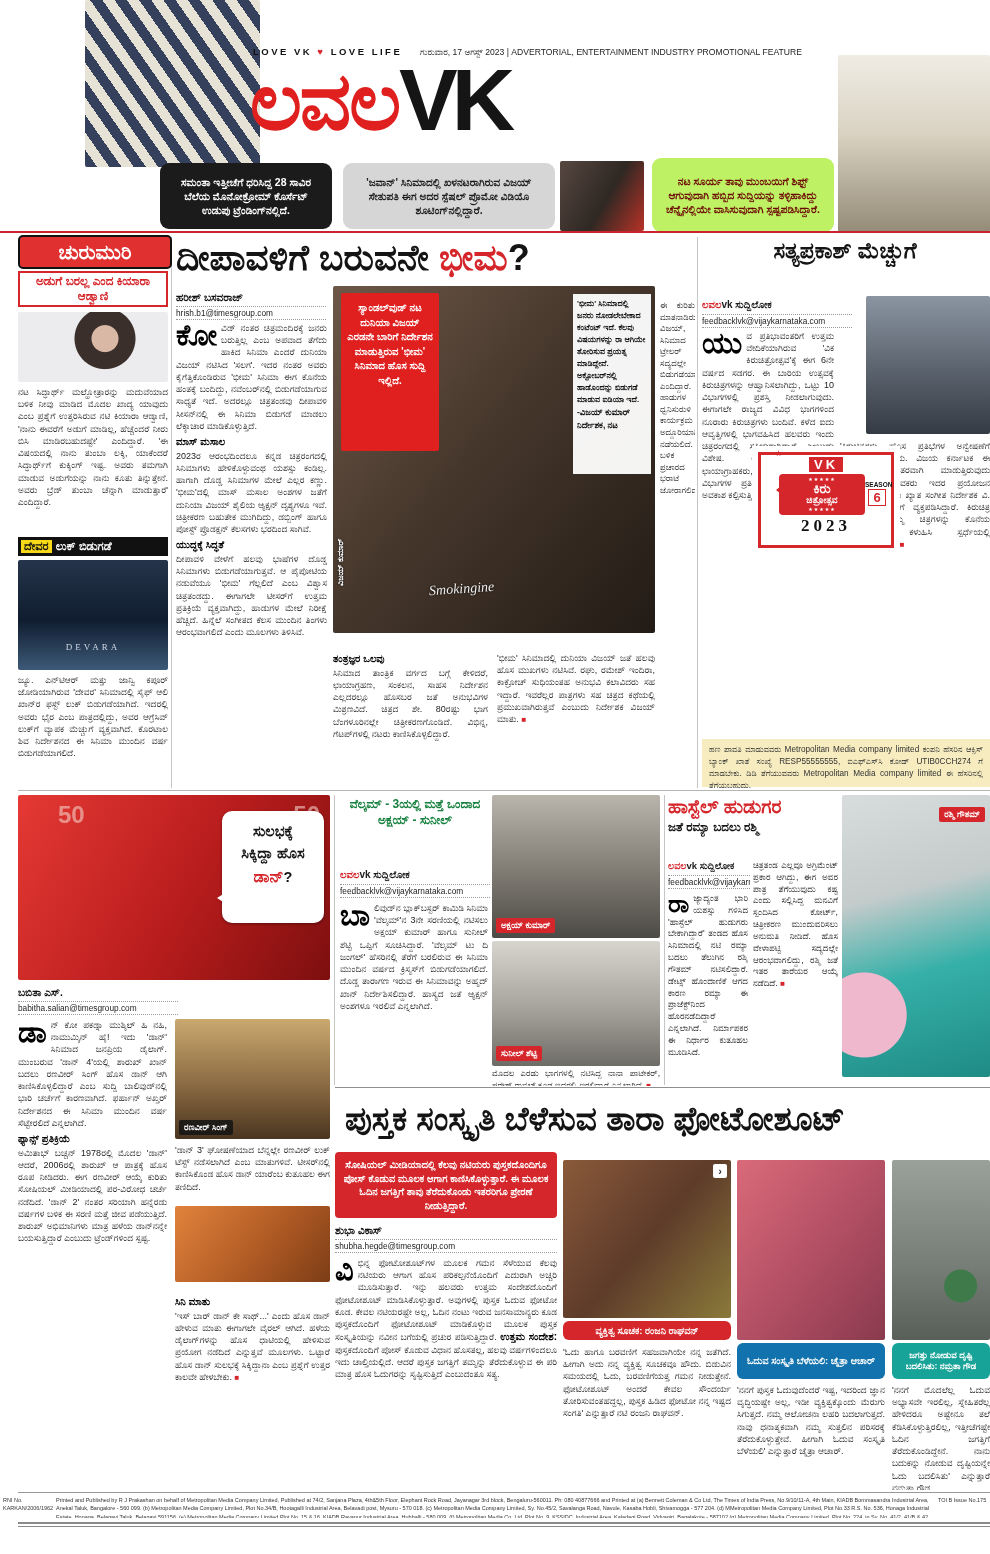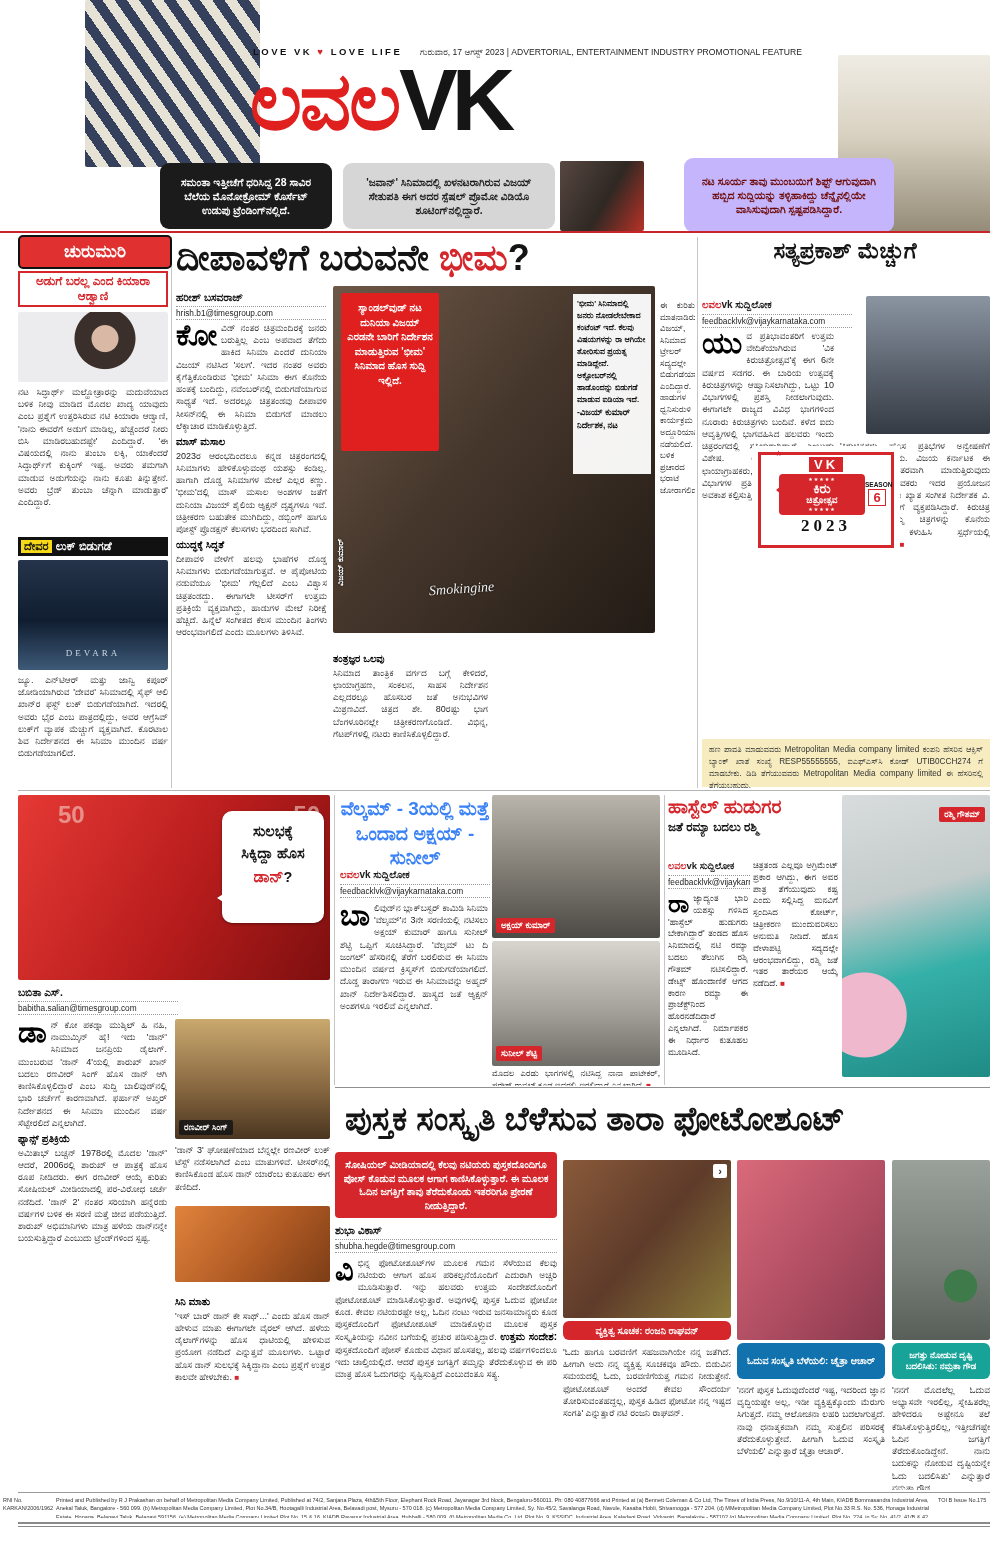--- a/index.html
+++ b/index.html
@@ -21,21 +21,21 @@
           display:flex;align-items:center;justify-content:center;padding:2px 3px;box-sizing:border-box;border-radius:6px}
   
   .tagline{font-size:9.5px;font-weight:bold;letter-spacing:2.5px;color:#111}
   .heart{color:#d5262b}
   .dateline{font-size:8.6px;color:#222}
   .logo-kn{font-size:80px;font-weight:900;color:#e0201f;line-height:1;letter-spacing:-2px}
   .logo-en{font-size:88px;font-weight:900;color:#151515;line-height:.95;letter-spacing:-6px}
   .blurb{position:absolute;border-radius:9px;font-weight:bold;display:flex;align-items:center;justify-content:center;
          text-align:center;padding:6px 9px;box-sizing:border-box;font-size:10.5px;line-height:1.35}
   
-  .chu-title{background:#e03030;border:2px solid #111;border-radius:5px;color:#fff;font-weight:900;font-size:17px;
+  .chu-title{background:#e03030;border:2px solid #111;border-radius:5px;color:#fff;font-weight:900;font-size:20px;
              display:flex;align-items:center;justify-content:center}
   .chu-h2{border:2px solid #d5262b;color:#d5262b;font-weight:800;font-size:12px;text-align:center;
           display:flex;align-items:center;justify-content:center;line-height:1.25;box-sizing:border-box}
   .devara-bar{background:#111;color:#fff;font-weight:800;font-size:11.5px;display:flex;align-items:center;gap:4px;padding:0 3px;box-sizing:border-box}
   .devara-hl{background:#f7d917;color:#111;padding:0 3px}
   
   .hl-main{font-weight:900;font-size:36px;line-height:1.05;color:#141414;white-space:nowrap}
   .hl-red{color:#d5262b}
   .hl-right{font-weight:900;font-size:22px;line-height:1.25;text-align:center;color:#141414}
   .hl-shoot{font-weight:900;font-size:33px;color:#141414;white-space:nowrap}
@@ -88,39 +88,39 @@
   <div class="ab dateline" style="left:420px;top:47px">ಗುರುವಾರ, 17 ಆಗಸ್ಟ್ 2023  |  ADVERTORIAL, ENTERTAINMENT INDUSTRY PROMOTIONAL FEATURE</div>
 
   <div class="ab" style="left:250px;top:58px;display:flex;align-items:flex-end">
     <span class="logo-kn">ಲವಲ</span>
     <span class="logo-en">VK</span>
   </div>
 
   <div class="blurb" style="left:160px;top:163px;width:172px;height:66px;background:#1b1b1b;color:#fff">ಸಮಂತಾ ಇತ್ತೀಚೆಗೆ ಧರಿಸಿದ್ದ 28 ಸಾವಿರ ಬೆಲೆಯ ಮೊನೋಕ್ರೋಮ್ ಕೊರ್ಸೆಟ್ ಉಡುಪು ಟ್ರೆಂಡಿಂಗ್‌ನಲ್ಲಿದೆ.</div>
   <div class="blurb" style="left:343px;top:163px;width:212px;height:66px;background:#d6d6d6;color:#1d1d1d">'ಜವಾನ್' ಸಿನಿಮಾದಲ್ಲಿ ಖಳನಟರಾಗಿರುವ ವಿಜಯ್ ಸೇತುಪತಿ ಈಗ ಅದರ ಸ್ಪೆಷಲ್ ಪ್ರೊಮೋ ವಿಡಿಯೊ ಶೂಟಿಂಗ್‌ನಲ್ಲಿದ್ದಾರೆ.</div>
   <div class="ph" style="left:560px;top:161px;width:84px;height:70px;background:linear-gradient(120deg,#574741 0%,#2f2823 55%,#b83227 100%)"></div>
-  <div class="blurb" style="left:684px;top:158px;width:210px;height:74px;background:#c4b5fd;color:#6d0a05">ನಟ ಸೂರ್ಯ ತಾವು ಮುಂಬಯಿಗೆ ಶಿಫ್ಟ್ ಆಗುವುದಾಗಿ ಹಬ್ಬಿದ ಸುದ್ದಿಯನ್ನು ತಳ್ಳಿಹಾಕಿದ್ದು ಚೆನ್ನೈನಲ್ಲಿಯೇ ವಾಸಿಸುವುದಾಗಿ ಸ್ಪಷ್ಟಪಡಿಸಿದ್ದಾರೆ.</div>
+  <div class="blurb" style="left:652px;top:158px;width:182px;height:74px;background:#bef264;color:#6d0a05">ನಟ ಸೂರ್ಯ ತಾವು ಮುಂಬಯಿಗೆ ಶಿಫ್ಟ್ ಆಗುವುದಾಗಿ ಹಬ್ಬಿದ ಸುದ್ದಿಯನ್ನು ತಳ್ಳಿಹಾಕಿದ್ದು ಚೆನ್ನೈನಲ್ಲಿಯೇ ವಾಸಿಸುವುದಾಗಿ ಸ್ಪಷ್ಟಪಡಿಸಿದ್ದಾರೆ.</div>
 
   <div class="ab" style="left:0;top:231px;width:990px;height:2px;background:#c9242b"></div>
 
   <div class="vline" style="left:171px;top:237px;height:551px"></div>
   <div class="vline" style="left:697px;top:237px;height:551px"></div>
   <div class="hline" style="left:18px;top:790px;width:972px"></div>
 
   <div class="ab chu-title" style="left:18px;top:235px;width:150px;height:30px">ಚುರುಮುರಿ</div>
   <div class="ab chu-h2" style="left:18px;top:271px;width:150px;height:36px">ಅಡುಗೆ ಬರಲ್ಲ ಎಂದ ಕಿಯಾರಾ ಆಡ್ವಾಣಿ</div>
   <div class="ph" style="left:18px;top:312px;width:150px;height:70px;background:radial-gradient(circle at 58% 38%,#d9b9a5 0 13px,#3a2f2b 14px 30px,#ececee 31px)"></div>
   <div class="tx" style="left:18px;top:386px;width:150px;height:147px">ನಟ ಸಿದ್ಧಾರ್ಥ್ ಮಲ್ಹೋತ್ರಾರನ್ನು ಮದುವೆಯಾದ ಬಳಿಕ ನೀವು ಮಾಡಿದ ಮೊದಲ ಖಾದ್ಯ ಯಾವುದು ಎಂಬ ಪ್ರಶ್ನೆಗೆ ಉತ್ತರಿಸಿರುವ ನಟಿ ಕಿಯಾರಾ ಆಡ್ವಾಣಿ, 'ನಾನು ಈವರೆಗೆ ಅಡುಗೆ ಮಾಡಿಲ್ಲ, ಹೆಚ್ಚೆಂದರೆ ನೀರು ಬಿಸಿ ಮಾಡಿರಬಹುದಷ್ಟೇ' ಎಂದಿದ್ದಾರೆ. 'ಈ ವಿಷಯದಲ್ಲಿ ನಾನು ತುಂಬಾ ಲಕ್ಕಿ, ಯಾಕೆಂದರೆ ಸಿದ್ಧಾರ್ಥ್‌ಗೆ ಕುಕ್ಕಿಂಗ್ ಇಷ್ಟ. ಅವರು ತಮಗಾಗಿ ಮಾಡುವ ಅಡುಗೆಯನ್ನು ನಾನು ಕೂತು ತಿನ್ನುತ್ತೇನೆ. ಅವರು ಬ್ರೆಡ್ ತುಂಬಾ ಚೆನ್ನಾಗಿ ಮಾಡುತ್ತಾರೆ' ಎಂದಿದ್ದಾರೆ.</div>
 
   <div class="ab devara-bar" style="left:18px;top:537px;width:150px;height:19px">
     <span class="devara-hl">ದೇವರ</span>
     <span>ಲುಕ್ ಬಿಡುಗಡೆ</span>
   </div>
   <div class="ph" style="left:18px;top:560px;width:150px;height:110px;background:linear-gradient(180deg,#25344a 0%,#101d30 55%,#3d5a78 100%);display:flex;align-items:flex-end;justify-content:center">
-    <span style="color:#cfd8e4;font-size:9px;letter-spacing:3px;font-family:'Liberation Serif','DejaVu Serif',serif;margin-bottom:12px">DEVARA</span>
+    <span style="color:#cfd8e4;font-size:9px;letter-spacing:3px;font-family:'Liberation Serif','DejaVu Serif',serif;margin-bottom:18px">DEVARA</span>
   </div>
   <div class="tx" style="left:18px;top:674px;width:150px;height:113px">ಜ್ಯೂ. ಎನ್‌ಟಿಆರ್ ಮತ್ತು ಜಾನ್ವಿ ಕಪೂರ್ ಜೋಡಿಯಾಗಿರುವ 'ದೇವರ' ಸಿನಿಮಾದಲ್ಲಿ ಸೈಫ್ ಆಲಿ ಖಾನ್‌ರ ಫಸ್ಟ್ ಲುಕ್ ಬಿಡುಗಡೆಯಾಗಿದೆ. ಇದರಲ್ಲಿ ಅವರು ಭೈರ ಎಂಬ ಪಾತ್ರದಲ್ಲಿದ್ದು, ಅವರ ಆಗ್ರೆಸಿವ್ ಲುಕ್‌ಗೆ ವ್ಯಾಪಕ ಮೆಚ್ಚುಗೆ ವ್ಯಕ್ತವಾಗಿದೆ. ಕೊರಟಾಲ ಶಿವ ನಿರ್ದೇಶನದ ಈ ಸಿನಿಮಾ ಮುಂದಿನ ವರ್ಷ ಬಿಡುಗಡೆಯಾಗಲಿದೆ.</div>
 
   <div class="ab hl-main" style="left:176px;top:239px">
     <span>ದೀಪಾವಳಿಗೆ ಬರುವನೇ </span><span class="hl-red">ಭೀಮ</span><span>?</span>
   </div>
   <div class="ab by" style="left:176px;top:291px;width:150px">ಹರೀಶ್ ಬಸವರಾಜ್</div>
   <div class="ab em" style="left:176px;top:304px;width:150px">hrish.b1@timesgroup.com</div>
 
   <div class="tx" style="left:176px;top:322px;width:151px;height:464px">
@@ -138,20 +138,23 @@
       <span style="font-size:8.5px">-ವಿಜಯ್ ಕುಮಾರ್</span><br>
       <span style="font-size:8.5px">ನಿರ್ದೇಶಕ, ನಟ</span>
     </div>
     <span class="shirt" style="left:96px;bottom:36px">Smokingine</span>
     <span class="vcap" style="left:3px;top:190px;height:110px">ವಿಜಯ್ ಕುಮಾರ್</span>
   </div>
 
   <div class="tx" style="left:333px;top:652px;width:155px;height:134px">
     <div class="sh" style="margin-top:0">ತಂತ್ರಜ್ಞರ ಒಲವು</div>
     <span>ಸಿನಿಮಾದ ತಾಂತ್ರಿಕ ವರ್ಗದ ಬಗ್ಗೆ ಕೇಳಿದರೆ, ಛಾಯಾಗ್ರಹಣ, ಸಂಕಲನ, ಸಾಹಸ ನಿರ್ದೇಶನ ಎಲ್ಲದರಲ್ಲೂ ಹೊಸಬರ ಜತೆ ಅನುಭವಿಗಳ ಮಿಶ್ರಣವಿದೆ. ಚಿತ್ರದ ಶೇ. 80ರಷ್ಟು ಭಾಗ ಬೆಂಗಳೂರಿನಲ್ಲೇ ಚಿತ್ರೀಕರಣಗೊಂಡಿದೆ. ವಿಭಿನ್ನ, ಗೆಟಪ್‌ಗಳಲ್ಲಿ ನಟರು ಕಾಣಿಸಿಕೊಳ್ಳಲಿದ್ದಾರೆ.</span>
+  </div>
+  <div class="tx" style="left:497px;top:652px;width:158px;height:134px">
+    <span>'ಭೀಮ' ಸಿನಿಮಾದಲ್ಲಿ ದುನಿಯಾ ವಿಜಯ್ ಜತೆ ಹಲವು ಹೊಸ ಮುಖಗಳು ನಟಿಸಿವೆ. ರಘು, ರಮೇಶ್ ಇಂದಿರಾ, ಕಾಕ್ರೋಚ್ ಸುಧಿಯಂತಹ ಅನುಭವಿ ಕಲಾವಿದರು ಸಹ ಇದ್ದಾರೆ. ಇವರೆಲ್ಲರ ಪಾತ್ರಗಳು ಸಹ ಚಿತ್ರದ ಕಥೆಯಲ್ಲಿ ಪ್ರಮುಖವಾಗಿರುತ್ತವೆ ಎಂಬುದು ನಿರ್ದೇಶಕ ವಿಜಯ್ ಮಾತು. </span><span class="endm">■</span>
   </div>
   <div class="tx" style="left:660px;top:300px;width:35px;height:486px;font-size:8.5px">ಈ ಕುರಿತು ಮಾತನಾಡಿರುವ ವಿಜಯ್, ಸಿನಿಮಾದ ಟ್ರೇಲರ್ ಸದ್ಯದಲ್ಲೇ ಬಿಡುಗಡೆಯಾಗಲಿದೆ ಎಂದಿದ್ದಾರೆ. ಹಾಡುಗಳ ಧ್ವನಿಸುರುಳಿ ಕಾರ್ಯಕ್ರಮ ಅದ್ದೂರಿಯಾಗಿ ನಡೆಯಲಿದೆ. ಬಳಿಕ ಪ್ರಚಾರದ ಭರಾಟೆ ಜೋರಾಗಲಿದೆ.</div>
 
   <div class="ab hl-right" style="left:702px;top:237px;width:286px">
     <div>ಸತ್ಯಪ್ರಕಾಶ್ ಮೆಚ್ಚುಗೆ</div>
   </div>
   <div class="ab" style="left:702px;top:299px;width:150px;font-size:10px;font-weight:bold">
     <span class="brand-red">ಲವಲ</span><span>vk</span><span> ಸುದ್ದಿಲೋಕ</span>
   </div>
   <div class="ab em" style="left:702px;top:312px;width:150px">feedbacklvk@vijaykarnataka.com</div>
@@ -210,21 +213,21 @@
   <div class="ph" style="left:175px;top:1019px;width:155px;height:120px;background:linear-gradient(180deg,#caa96f 0%,#8a6a42 55%,#4a3privat520 100%);background:linear-gradient(180deg,#caa96f 0%,#8a6a42 55%,#4a3520 100%)">
     <span class="photocap-dark" style="left:4px;bottom:4px">ರಣವೀರ್ ಸಿಂಗ್</span>
   </div>
   <div class="tx" style="left:175px;top:1144px;width:155px;height:58px">'ಡಾನ್ 3' ಘೋಷಣೆಯಾದ ಬೆನ್ನಲ್ಲೇ ರಣವೀರ್ ಲುಕ್ ಟೆಸ್ಟ್ ನಡೆಸಲಾಗಿದೆ ಎಂಬ ಮಾತುಗಳಿವೆ. ಟೀಸರ್‌ನಲ್ಲಿ ಕಾಣಿಸಿಕೊಂಡ ಹೊಸ ಡಾನ್ ಯಾರೆಂಬ ಕುತೂಹಲ ಈಗ ತಣಿದಿದೆ.</div>
   <div class="ph" style="left:175px;top:1206px;width:155px;height:76px;background:linear-gradient(130deg,#e0833c 0%,#b05a24 55%,#7c3d16 100%)"></div>
   <div class="tx" style="left:175px;top:1287px;width:155px;height:203px">
     <div class="sh" style="margin-top:8px">ಸಿನಿ ಮಾತು</div>
     <span>'ಇಸ್ ಬಾರ್ ಡಾನ್ ಕೇ ಸಾಥ್...' ಎಂದು ಹೊಸ ಡಾನ್ ಹೇಳುವ ಮಾತು ಈಗಾಗಲೇ ವೈರಲ್ ಆಗಿದೆ. ಹಳೆಯ ಡೈಲಾಗ್‌ಗಳನ್ನು ಹೊಸ ಧಾಟಿಯಲ್ಲಿ ಹೇಳಿಸುವ ಪ್ರಯೋಗ ನಡೆದಿದೆ ಎನ್ನುತ್ತವೆ ಮೂಲಗಳು. ಒಟ್ಟಾರೆ ಹೊಸ ಡಾನ್ ಸುಲಭಕ್ಕೆ ಸಿಕ್ಕಿದ್ದಾನಾ ಎಂಬ ಪ್ರಶ್ನೆಗೆ ಉತ್ತರ ಕಾಲವೇ ಹೇಳಬೇಕು. </span><span class="endm">■</span>
   </div>
 
-  <div class="ab" style="left:340px;top:797px;width:150px;font-size:19px;font-weight:900;color:#3b82f6;text-align:center;line-height:1.3">ವೆಲ್ಕಮ್ - 3ಯಲ್ಲಿ ಮತ್ತೆ ಒಂದಾದ ಅಕ್ಷಯ್ - ಸುನೀಲ್</div>
+  <div class="ab" style="left:340px;top:797px;width:150px;font-size:12px;font-weight:900;color:#15803d;text-align:center;line-height:1.3">ವೆಲ್ಕಮ್ - 3ಯಲ್ಲಿ ಮತ್ತೆ ಒಂದಾದ ಅಕ್ಷಯ್ - ಸುನೀಲ್</div>
   <div class="ab" style="left:340px;top:869px;width:150px;font-size:10px;font-weight:bold">
     <span class="brand-red">ಲವಲ</span><span>vk</span><span> ಸುದ್ದಿಲೋಕ</span>
   </div>
   <div class="ab em" style="left:340px;top:882px;width:150px">feedbacklvk@vijaykarnataka.com</div>
   <div class="tx" style="left:340px;top:902px;width:148px;height:183px">
     <span class="dc">ಬಾ</span><span>ಲಿವುಡ್‌ನ ಬ್ಲಾಕ್‌ಬಸ್ಟರ್ ಕಾಮಿಡಿ ಸಿನಿಮಾ 'ವೆಲ್ಕಮ್'ನ 3ನೇ ಸರಣಿಯಲ್ಲಿ ನಟಿಸಲು ಅಕ್ಷಯ್ ಕುಮಾರ್ ಹಾಗೂ ಸುನೀಲ್ ಶೆಟ್ಟಿ ಒಪ್ಪಿಗೆ ಸೂಚಿಸಿದ್ದಾರೆ. 'ವೆಲ್ಕಮ್ ಟು ದಿ ಜಂಗಲ್' ಹೆಸರಿನಲ್ಲಿ ತೆರೆಗೆ ಬರಲಿರುವ ಈ ಸಿನಿಮಾ ಮುಂದಿನ ವರ್ಷದ ಕ್ರಿಸ್ಮಸ್‌ಗೆ ಬಿಡುಗಡೆಯಾಗಲಿದೆ. ದೊಡ್ಡ ತಾರಾಗಣ ಇರುವ ಈ ಸಿನಿಮಾವನ್ನು ಅಹ್ಮದ್ ಖಾನ್ ನಿರ್ದೇಶಿಸಲಿದ್ದಾರೆ. ಹಾಸ್ಯದ ಜತೆ ಆ್ಯಕ್ಷನ್ ಅಂಶಗಳೂ ಇರಲಿವೆ ಎನ್ನಲಾಗಿದೆ.</span>
   </div>
   <div class="ph" style="left:492px;top:795px;width:168px;height:143px;background:linear-gradient(180deg,#b9b4ac 0%,#7e7a72 55%,#4c4a45 100%)">
     <span class="chip" style="left:4px;bottom:5px">ಅಕ್ಷಯ್ ಕುಮಾರ್</span>
   </div>

